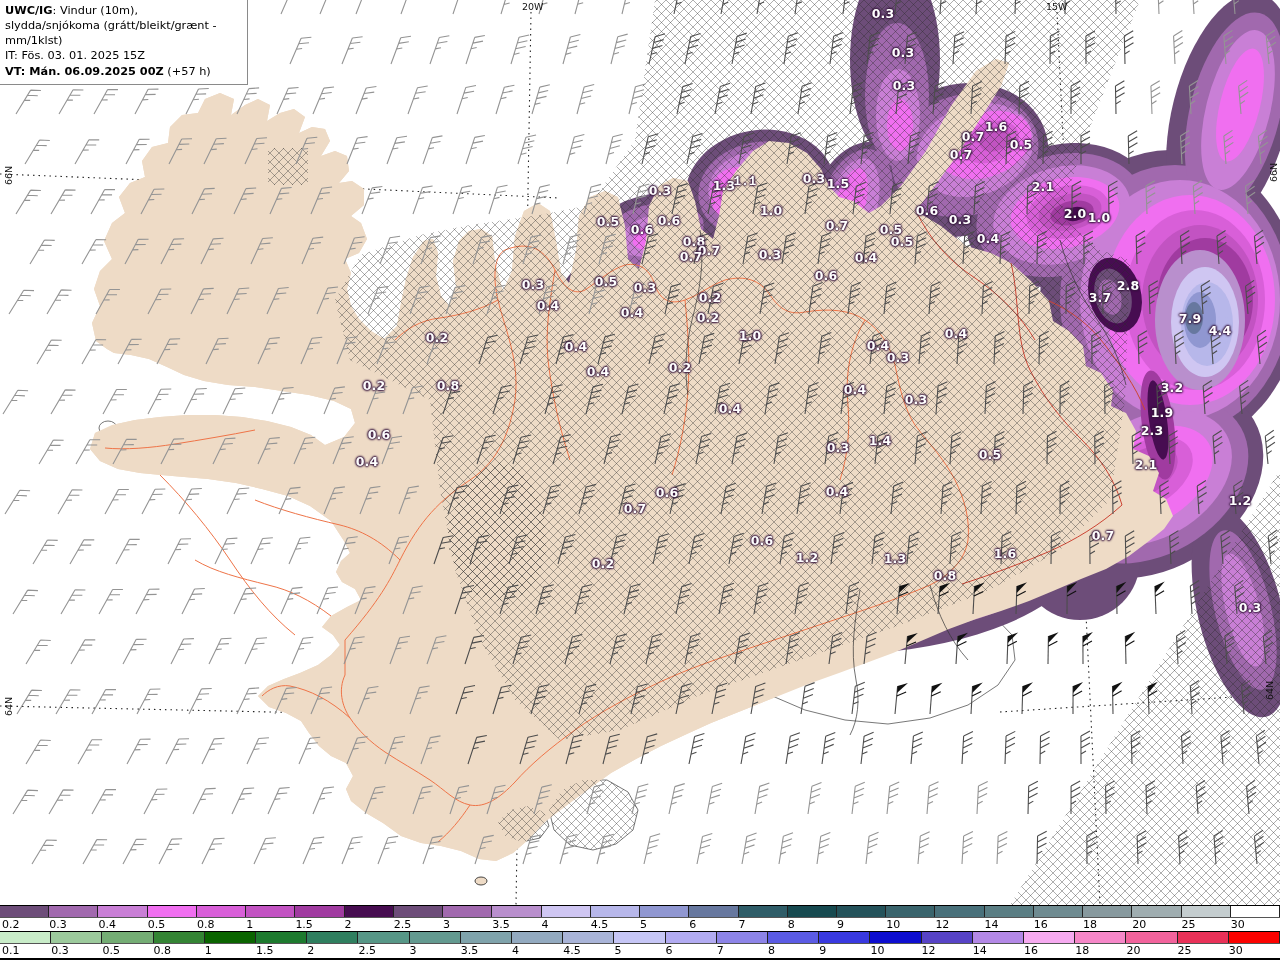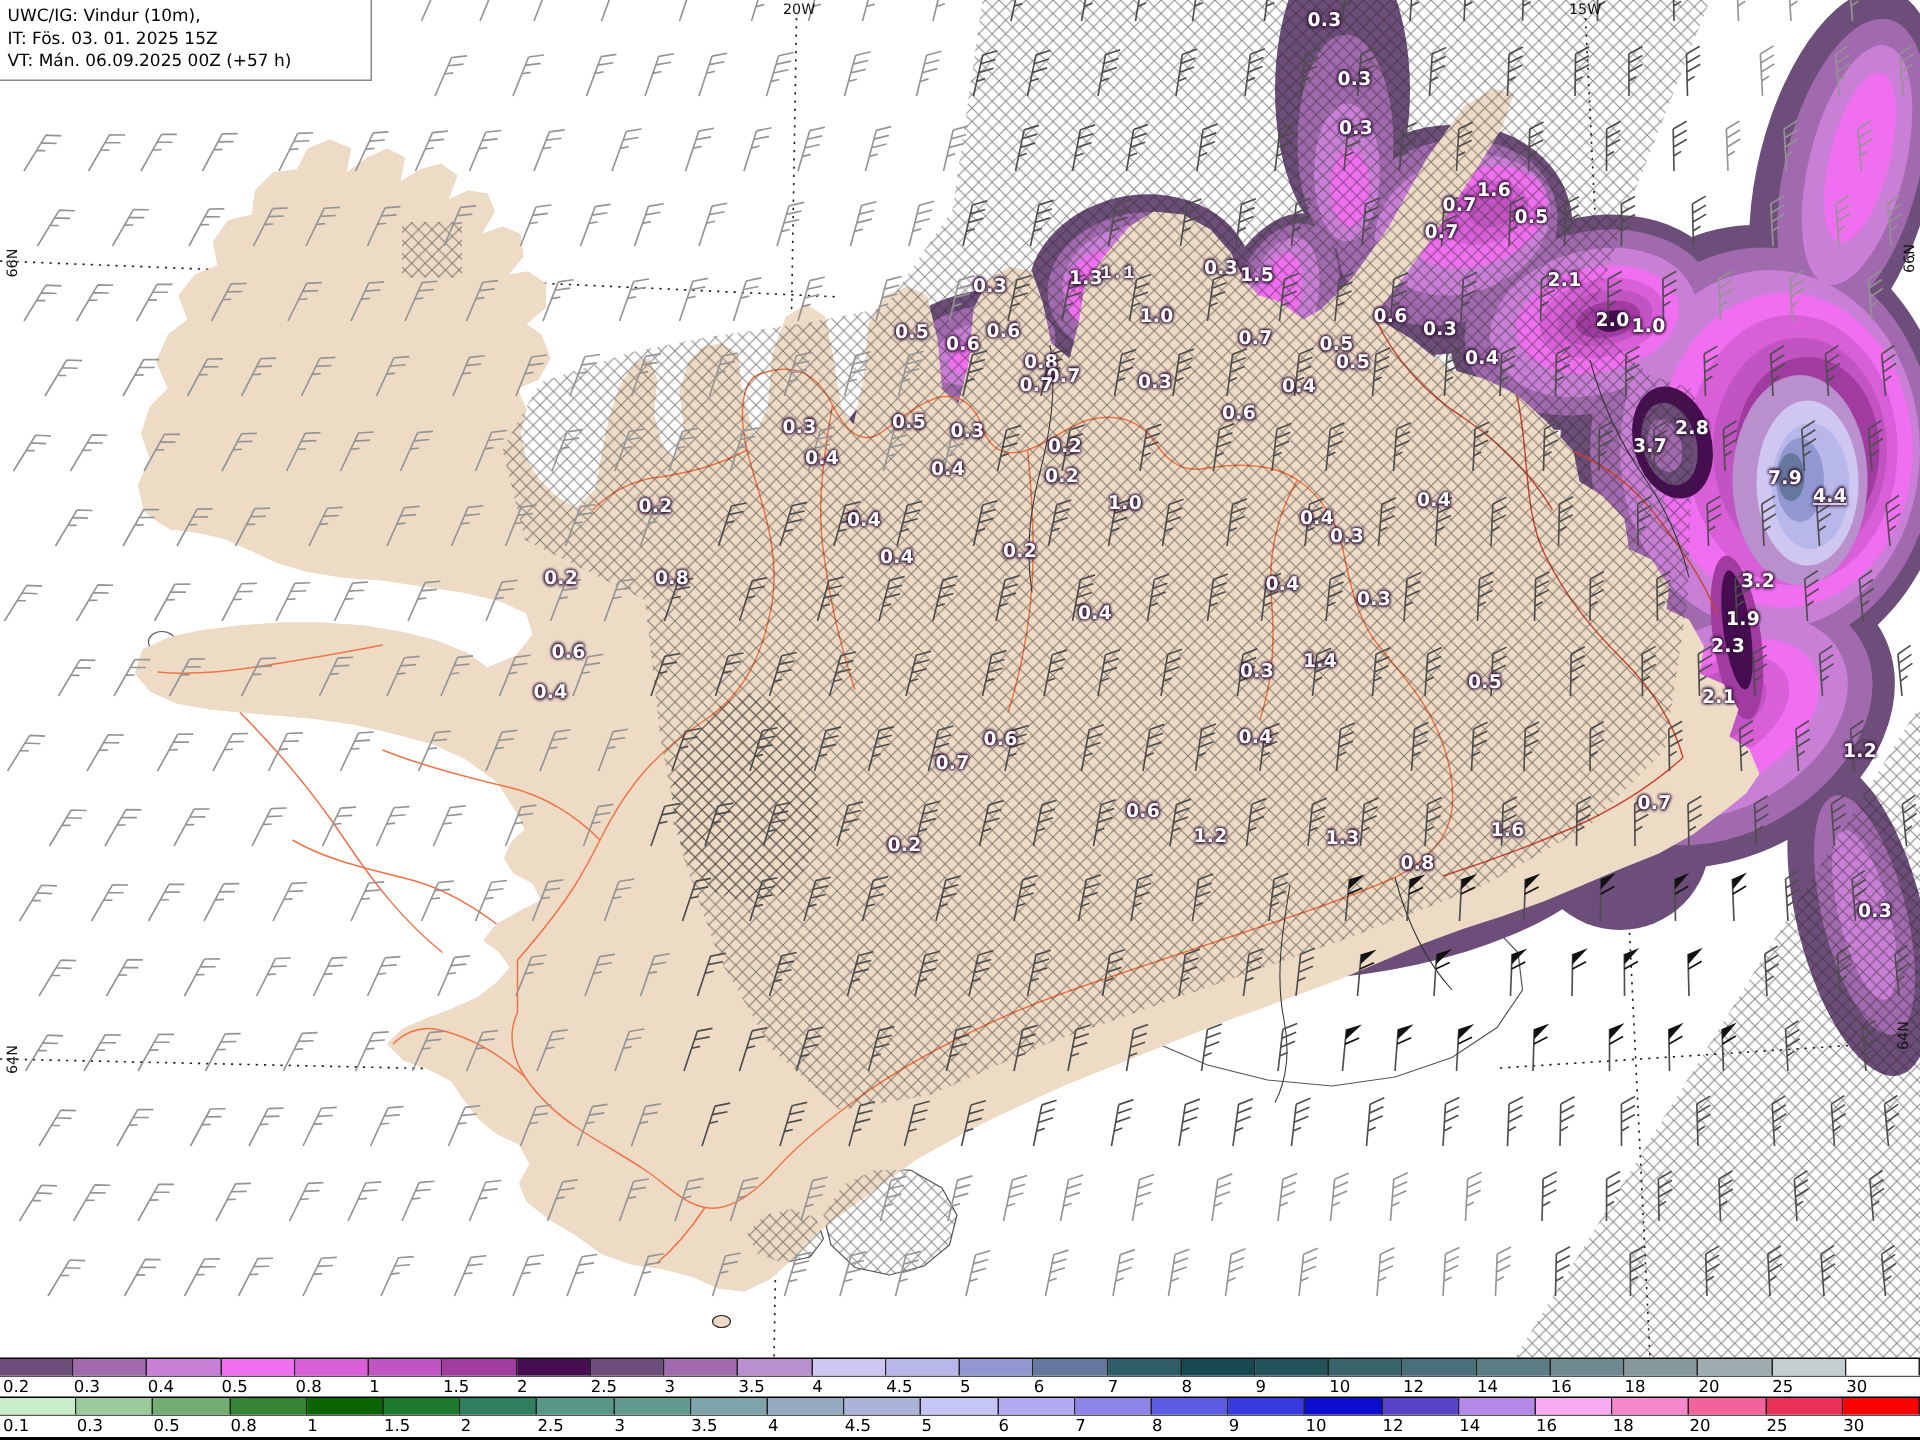--- a/index.html
+++ b/index.html
@@ -9,21 +9,21 @@
   
   .plabel{position:absolute;transform:translate(-50%,-50%);font:bold 12.5px "DejaVu Sans",sans-serif;
           color:#fff;letter-spacing:.2px;pointer-events:none;white-space:nowrap;
           text-shadow:0 1px 2px rgba(55,22,62,.9),0 -1px 2px rgba(55,22,62,.9),
                       1px 0 2px rgba(55,22,62,.9),-1px 0 2px rgba(55,22,62,.9);}
   .clabel{position:absolute;font:9.5px "DejaVu Sans",sans-serif;color:#111;pointer-events:none;white-space:nowrap;}
   .clabel.rot{transform:rotate(-90deg);transform-origin:left top;}
   
   .titlebox{position:absolute;left:0;top:0;width:237px;background:#fff;border:1px solid #8a8a8a;
             border-left:none;border-top:none;padding:3px 5px 5px 5px;font-size:11.3px;line-height:1.34;color:#000;z-index:30;}
-  .titlebox b{font-weight:normal;margin-top:39px;}
+  .titlebox b{font-weight:bold;margin-top:39px;}
   
   .scalewrap{position:absolute;left:0;width:1280px;z-index:25;}
   .scalerow{display:flex;height:13px;border-top:1px solid #000;border-bottom:1px solid #555;box-sizing:border-box;}
   .scell{flex:1 1 auto;border-right:1px solid #222;box-sizing:border-box;}
   .slabels{position:relative;height:13px;font:11px "DejaVu Sans",sans-serif;color:#000;background:#fff;}
   .slabel{position:absolute;top:0;line-height:13px;}
   .botline{position:absolute;left:0;bottom:0;width:1280px;height:2px;background:#000;z-index:26;}
 </style>
 </head>
 <body>
@@ -863,21 +863,21 @@
       <div class="plabel" style="left: 956px; top: 333px;">0.4</div>
       <div class="plabel" style="left: 855px; top: 389px;">0.4</div>
       <div class="plabel" style="left: 916px; top: 399px;">0.3</div>
       <div class="plabel" style="left: 880px; top: 440px;">1.4</div>
       <div class="plabel" style="left: 838px; top: 447px;">0.3</div>
       <div class="plabel" style="left: 990px; top: 454px;">0.5</div>
       <div class="plabel" style="left: 837px; top: 491px;">0.4</div>
       <div class="plabel" style="left: 1100px; top: 297px;">3.7</div>
       <div class="plabel" style="left: 1128px; top: 285px;">2.8</div>
       <div class="plabel" style="left: 1190px; top: 318px;">7.9</div>
-      <div class="plabel" style="left: 1220px; top: 330px; text-decoration: underline;">4.4</div>
+      <div class="plabel" style="left: 1220px; top: 330px;">4.4</div>
       <div class="plabel" style="left: 1172px; top: 387px;">3.2</div>
       <div class="plabel" style="left: 1162px; top: 412px;">1.9</div>
       <div class="plabel" style="left: 1152px; top: 430px;">2.3</div>
       <div class="plabel" style="left: 1146px; top: 464px;">2.1</div>
       <div class="plabel" style="left: 730px; top: 408px;">0.4</div>
       <div class="plabel" style="left: 667px; top: 492px;">0.6</div>
       <div class="plabel" style="left: 635px; top: 508px;">0.7</div>
       <div class="plabel" style="left: 762px; top: 540px;">0.6</div>
       <div class="plabel" style="left: 603px; top: 563px;">0.2</div>
       <div class="plabel" style="left: 807px; top: 557px;">1.2</div>
@@ -898,20 +898,21 @@
       <div class="clabel" style="left: 522px; top: 1px;">20W</div>
       <div class="clabel" style="left: 1046px; top: 1px;">15W</div>
       <div class="clabel rot" style="left: 3px; top: 185px;">66N</div>
       <div class="clabel rot" style="left: 1268px; top: 182px;">66N</div>
       <div class="clabel rot" style="left: 3px; top: 716px;">64N</div>
       <div class="clabel rot" style="left: 1264px; top: 700px;">64N</div>
     </div>
 
 <div class="titlebox">
   <div><b>UWC/IG</b><span>: Vindur (10m),</span></div>
+  <div>slydda/snjókoma (grátt/bleikt/grænt - mm/1klst)</div>
   <div>IT: Fös. 03. 01. 2025 15Z</div>
   <div><b>VT: Mán. 06.09.2025 00Z</b><span> (+57 h)</span></div>
 </div>
 
 <div class="scalewrap" style="top:905px">
   <div class="scalerow" id="scale1-cells">
         <div class="scell" style="background: rgb(109, 77, 121);"></div>
         <div class="scell" style="background: rgb(161, 105, 174);"></div>
         <div class="scell" style="background: rgb(201, 127, 214);"></div>
         <div class="scell" style="background: rgb(240, 111, 240);"></div>

